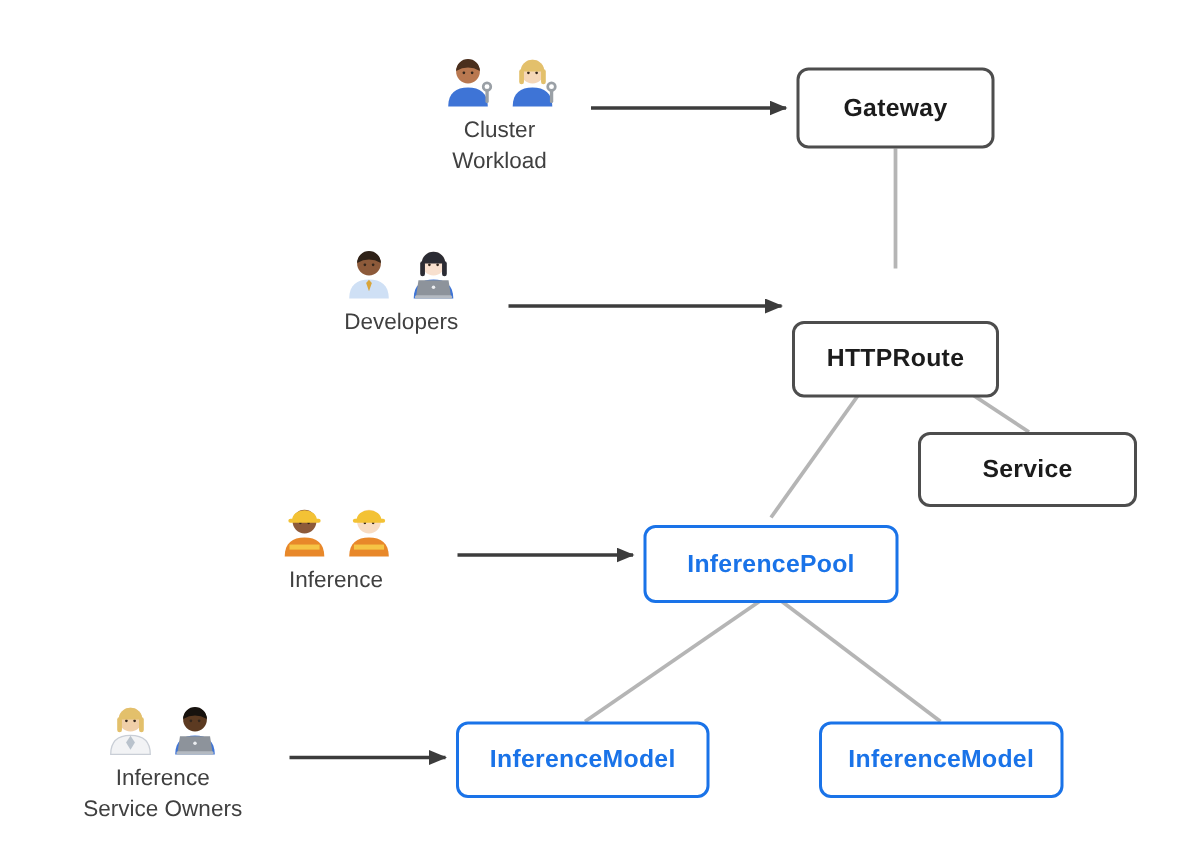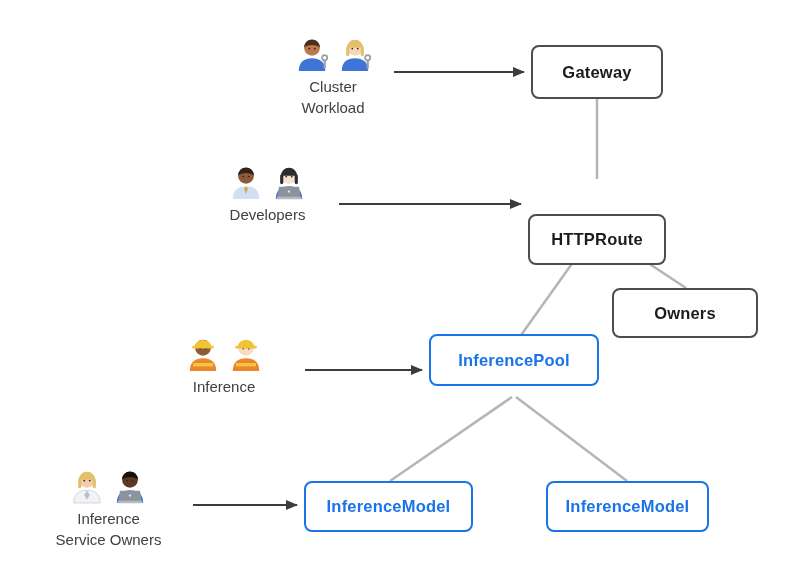--- a/index.html
+++ b/index.html
@@ -22,21 +22,21 @@
   .node{
     position:absolute;display:flex;align-items:center;justify-content:center;
     background:#fff;border-radius:8px;font-weight:700;font-size:16.5px;
     letter-spacing:.2px;box-sizing:border-box;
   }
   .node.gray{border:2.5px solid var(--box-border);color:var(--box-text);}
   .node.blue{border:2.5px solid var(--blue);color:var(--blue);}
   #n-gateway{left:531px;top:45px;width:132px;height:54px;}
   #n-httproute{left:528px;top:179px;width:138px;height:51px;margin-top:35px;}
   #n-service{left:612px;top:288px;width:146px;height:50px;}
-  #n-pool{left:429px;top:334px;width:170px;height:52px;}
+  #n-pool{left:429px;top:350px;width:170px;height:52px;}
   #n-model1{left:304px;top:481px;width:169px;height:51px;}
   #n-model2{left:546px;top:481px;width:163px;height:51px;}
   .persona{position:absolute;text-align:center;color:#404040;font-size:15px;line-height:21px;}
   .people{display:flex;justify-content:center;align-items:flex-end;gap:5px;margin-bottom:4px;}
   #p-cluster{left:258px;top:34px;width:150px;}
   #p-appdev{left:190px;top:162px;width:155px;}
   #p-platform{left:134px;top:334px;width:180px;}
   #p-workload{left:16px;top:466px;width:185px;}
 </style>
 </head>
@@ -61,21 +61,21 @@
     <line class="arrow" x1="193" y1="505" x2="297" y2="505" marker-end="url(#ah)"></line>
   </svg>
 
   <div class="node gray" id="n-gateway">
     <span>Gateway</span>
   </div>
   <div class="node gray" id="n-httproute">
     <span>HTTPRoute</span>
   </div>
   <div class="node gray" id="n-service">
-    <span>Owners</span>
+    <span>Service</span>
   </div>
   <div class="node blue" id="n-pool">
     <span>InferencePool</span>
   </div>
   <div class="node blue" id="n-model1">
     <span>InferenceModel</span>
   </div>
   <div class="node blue" id="n-model2">
     <span>InferenceModel</span>
   </div>

